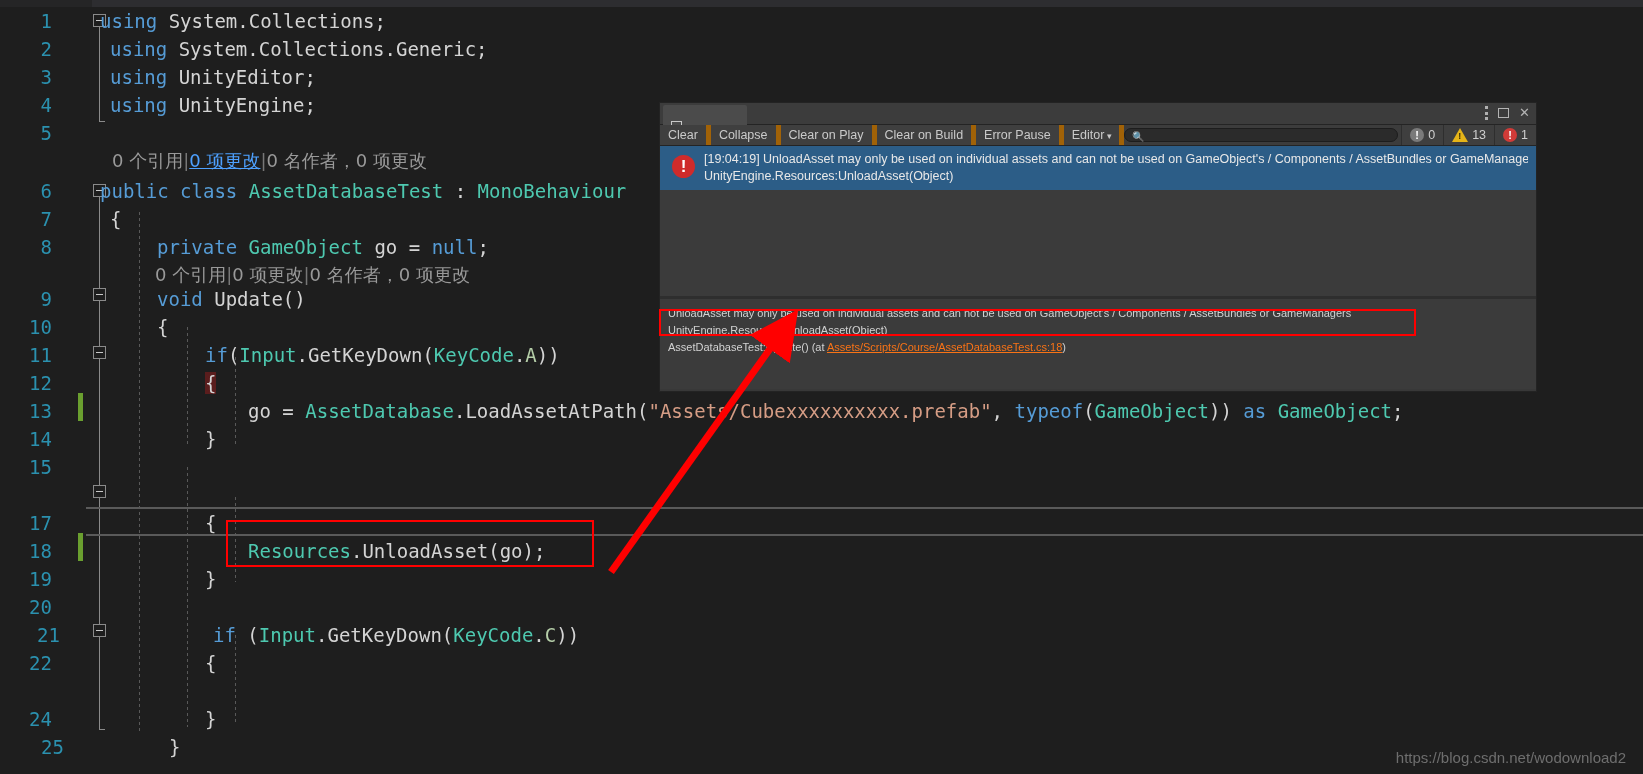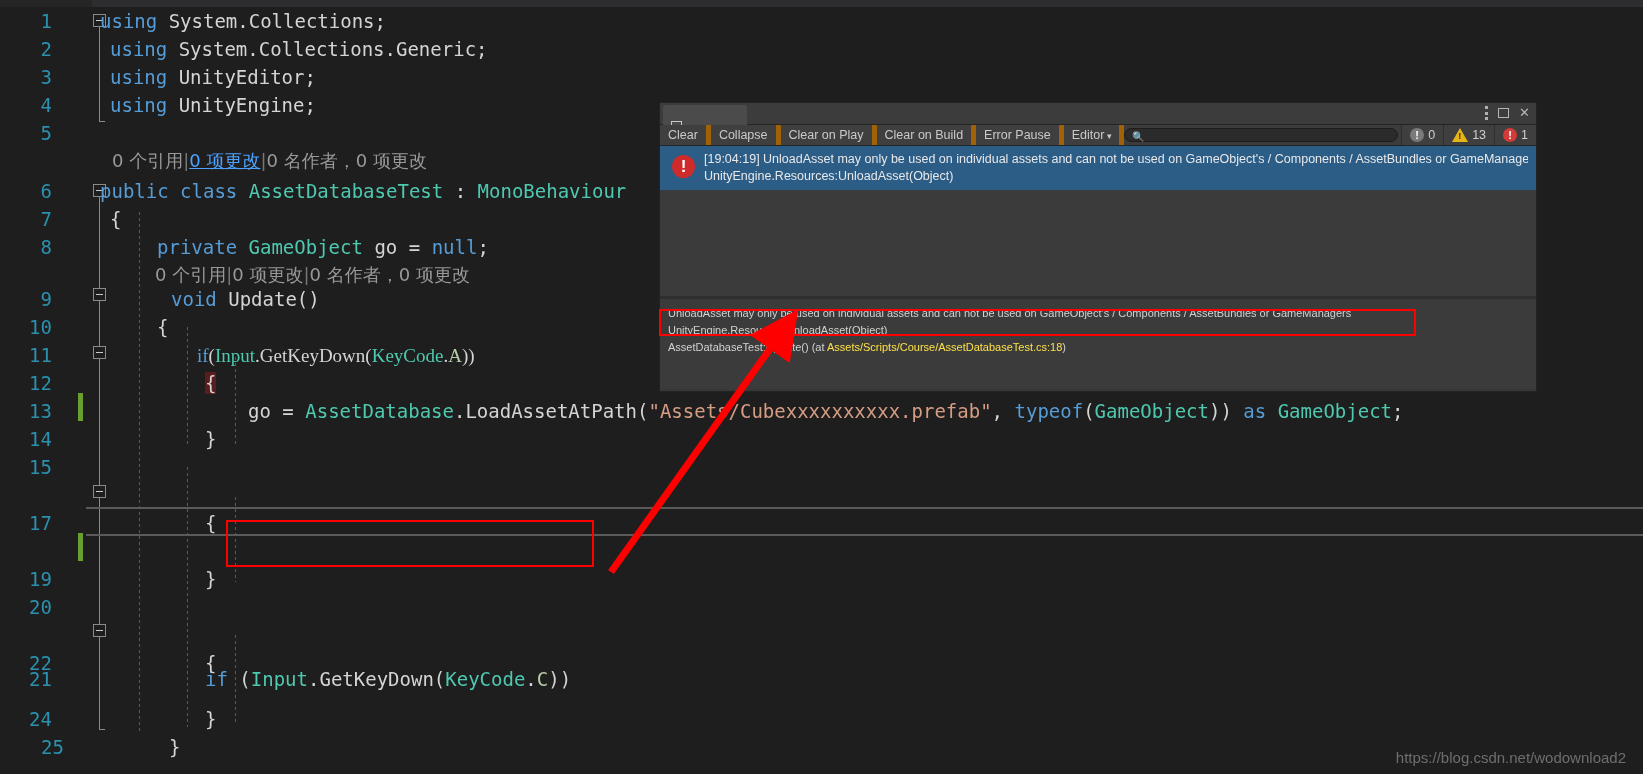--- a/index.html
+++ b/index.html
@@ -270,21 +270,21 @@
     background: #3b3b3b;
     padding: 6px 8px 0 8px;
     height: 90px;
   }
   .detail-line {
     color: #d2d2d2;
     font-size: 11px;
     line-height: 17px;
     white-space: nowrap;
   }
-  .detail-line .lnk { color: #fde047; }
+  .detail-line .lnk { color: #f97316; text-decoration: underline; }
 
   
   .watermark {
     position: absolute;
     right: 17px; bottom: 8px;
     color: #6e6e6e;
     font-size: 15px;
     font-family: "Liberation Sans", sans-serif;
   }
 </style>
@@ -363,31 +363,31 @@
 
     <div class="code-line" style="position:absolute; top:226px; left:0; width:1643px;">
       <span class="gutter-num">8</span>
       <span class="codetext" style="left:157px;"><span class="k">private</span> <span class="t">GameObject</span> <span class="n">go</span> <span class="n">=</span> <span class="k">null</span><span class="n">;</span></span>
     </div>
 
     <div class="codelens" style="left:155px; top:256px;"><span>0 个引用</span><span class="sep">|</span><span>0 项更改</span><span class="sep">|</span><span>0 名作者，0 项更改</span></div>
 
     <div class="code-line" style="position:absolute; top:278px; left:0; width:1643px;">
       <span class="gutter-num">9</span>
-      <span class="codetext" style="left:171px;"><span class="k">void</span> <span class="n">Update</span><span class="punct">()</span></span>
+      <span class="codetext" style="left:157px;"><span class="k">void</span> <span class="n">Update</span><span class="punct">()</span></span>
     </div>
 
     <div class="code-line" style="position:absolute; top:306px; left:0; width:1643px;">
       <span class="gutter-num">10</span>
       <span class="codetext" style="left:157px;">{</span>
     </div>
 
     <div class="code-line" style="position:absolute; top:334px; left:0; width:1643px;">
       <span class="gutter-num">11</span>
-      <span class="codetext" style="left:197px;font-family:Liberation Serif, serif;"><span class="k">if</span><span class="punct">(</span><span class="t">Input</span><span class="n">.GetKeyDown(</span><span class="t">KeyCode</span><span class="n">.</span><span class="enum">A</span><span class="n">))</span></span>
+      <span class="codetext" style="left:205px;"><span class="k">if</span><span class="punct">(</span><span class="t">Input</span><span class="n">.GetKeyDown(</span><span class="t">KeyCode</span><span class="n">.</span><span class="enum">A</span><span class="n">))</span></span>
     </div>
 
     <div class="code-line" style="position:absolute; top:362px; left:0; width:1643px;">
       <span class="gutter-num">12</span>
       <span class="codetext" style="left:205px;"><span class="brace-err">{</span></span>
     </div>
 
     <div class="code-line" style="position:absolute; top:390px; left:0; width:1643px;">
       <span class="gutter-num">13</span>
       <span class="codetext" style="left:248px;"><span class="n">go</span> <span class="n">=</span> <span class="t">AssetDatabase</span><span class="n">.LoadAssetAtPath(</span><span class="s">"Assets/Cubexxxxxxxxxx.prefab"</span><span class="n">, </span><span class="k">typeof</span><span class="n">(</span><span class="t">GameObject</span><span class="n">))</span> <span class="k">as</span> <span class="t">GameObject</span><span class="n">;</span></span>
@@ -402,32 +402,36 @@
       <span class="gutter-num">15</span>
       <span class="codetext" style="left:205px;"></span>
     </div>
 
 
     <div class="code-line" style="position:absolute; top:502px; left:0; width:1321px;">
       <span class="gutter-num">17</span>
       <span class="codetext" style="left:205px;">{</span>
     </div>
 
+    <div class="code-line" style="position:absolute; top:530px; left:0; width:1643px;">
+      <span class="gutter-num">18</span>
+      <span class="codetext" style="left:248px;"><span class="t">Resources</span><span class="n">.UnloadAsset(go);</span></span>
+    </div>
 
     <div class="code-line" style="position:absolute; top:558px; left:0; width:1643px;">
       <span class="gutter-num">19</span>
       <span class="codetext" style="left:205px;">}</span>
     </div>
 
     <div class="code-line" style="position:absolute; top:586px; left:0; width:1412px;padding-left:28px;">
       <span class="gutter-num">20</span>
       <span class="codetext" style="left:205px;"></span>
     </div>
 
-    <div class="code-line" style="position:absolute; top:614px; left:0; width:1566px;margin-top:44px;">
+    <div class="code-line" style="position:absolute; top:614px; left:8px; width:1566px;">
       <span class="gutter-num">21</span>
       <span class="codetext" style="left:205px;"><span class="k">if</span> <span class="punct">(</span><span class="t">Input</span><span class="n">.GetKeyDown(</span><span class="t">KeyCode</span><span class="n">.</span><span class="enum">C</span><span class="n">))</span></span>
     </div>
 
     <div class="code-line" style="position:absolute; top:642px; left:0; width:1643px;">
       <span class="gutter-num">22</span>
       <span class="codetext" style="left:205px;">{</span>
     </div>
 
 

